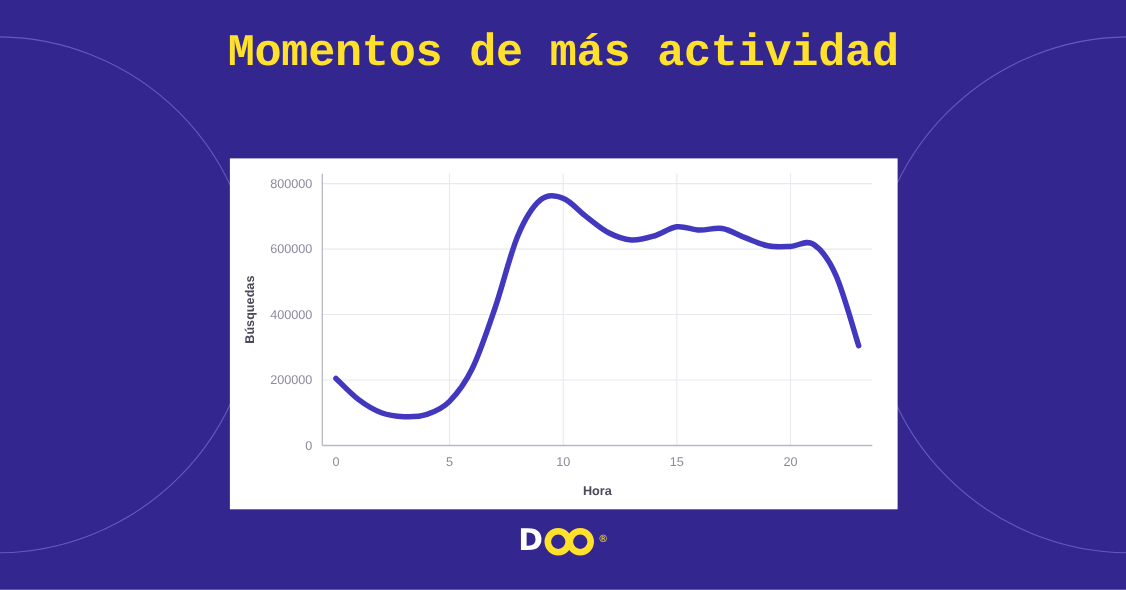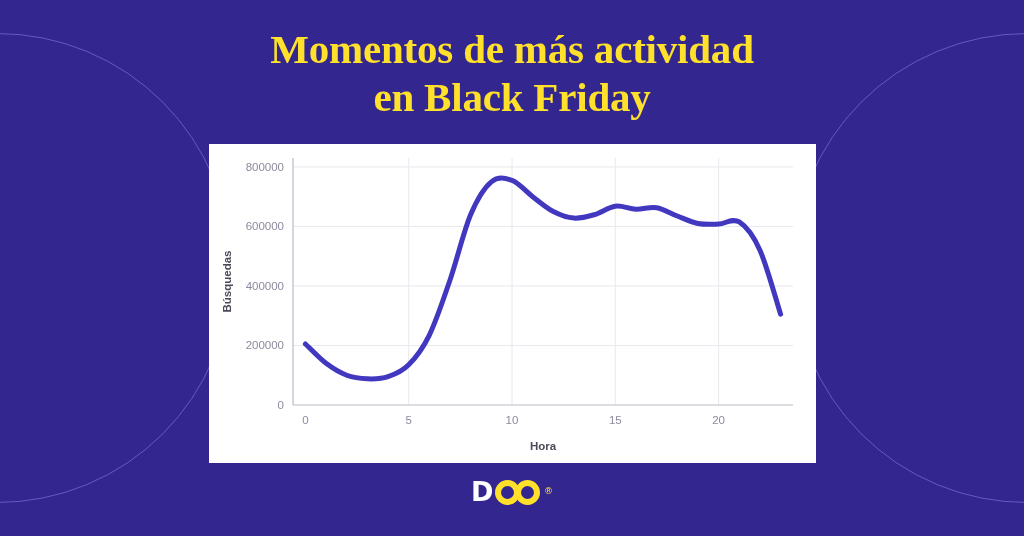--- a/index.html
+++ b/index.html
@@ -41,21 +41,21 @@
   }
 
   
   #title-block {
     position: absolute;
     top: 26px;
     left: 0;
     width: 1024px;
     text-align: center;
     color: #ffe12b;
-    font-family: Liberation Serif, serif;
+    font-family: Liberation Mono, monospace;
     font-weight: bold;
     font-size: 41px;
     line-height: 1.16;
     letter-spacing: -0.2px;
   }
   #title-block .line {
     display: block;
   }
 
   
@@ -130,21 +130,20 @@
 </head>
 <body>
 
 <div id="stage">
 
   <div class="deco-arc left"></div>
   <div class="deco-arc right"></div>
 
   <div id="title-block">
     <span class="line">Momentos de más actividad</span>
-    <span class="line">en Black Friday</span>
   </div>
 
   <div id="chart-card">
     <div id="chart-inner">
       <svg id="chart-svg" width="607" height="319" viewBox="0 0 607 319">
           <line x1="84" x2="584" y1="201.48192771084337" y2="201.48192771084337" stroke="#e8e8ef" stroke-width="1"></line>
           <line x1="84" x2="584" y1="141.96385542168673" y2="141.96385542168673" stroke="#e8e8ef" stroke-width="1"></line>
           <line x1="84" x2="584" y1="82.44578313253012" y2="82.44578313253012" stroke="#e8e8ef" stroke-width="1"></line>
           <line x1="84" x2="584" y1="22.92771084337349" y2="22.92771084337349" stroke="#e8e8ef" stroke-width="1"></line>
           <line x1="199.70247933884295" x2="199.70247933884295" y1="14" y2="261" stroke="#e8e8ef" stroke-width="1"></line>

